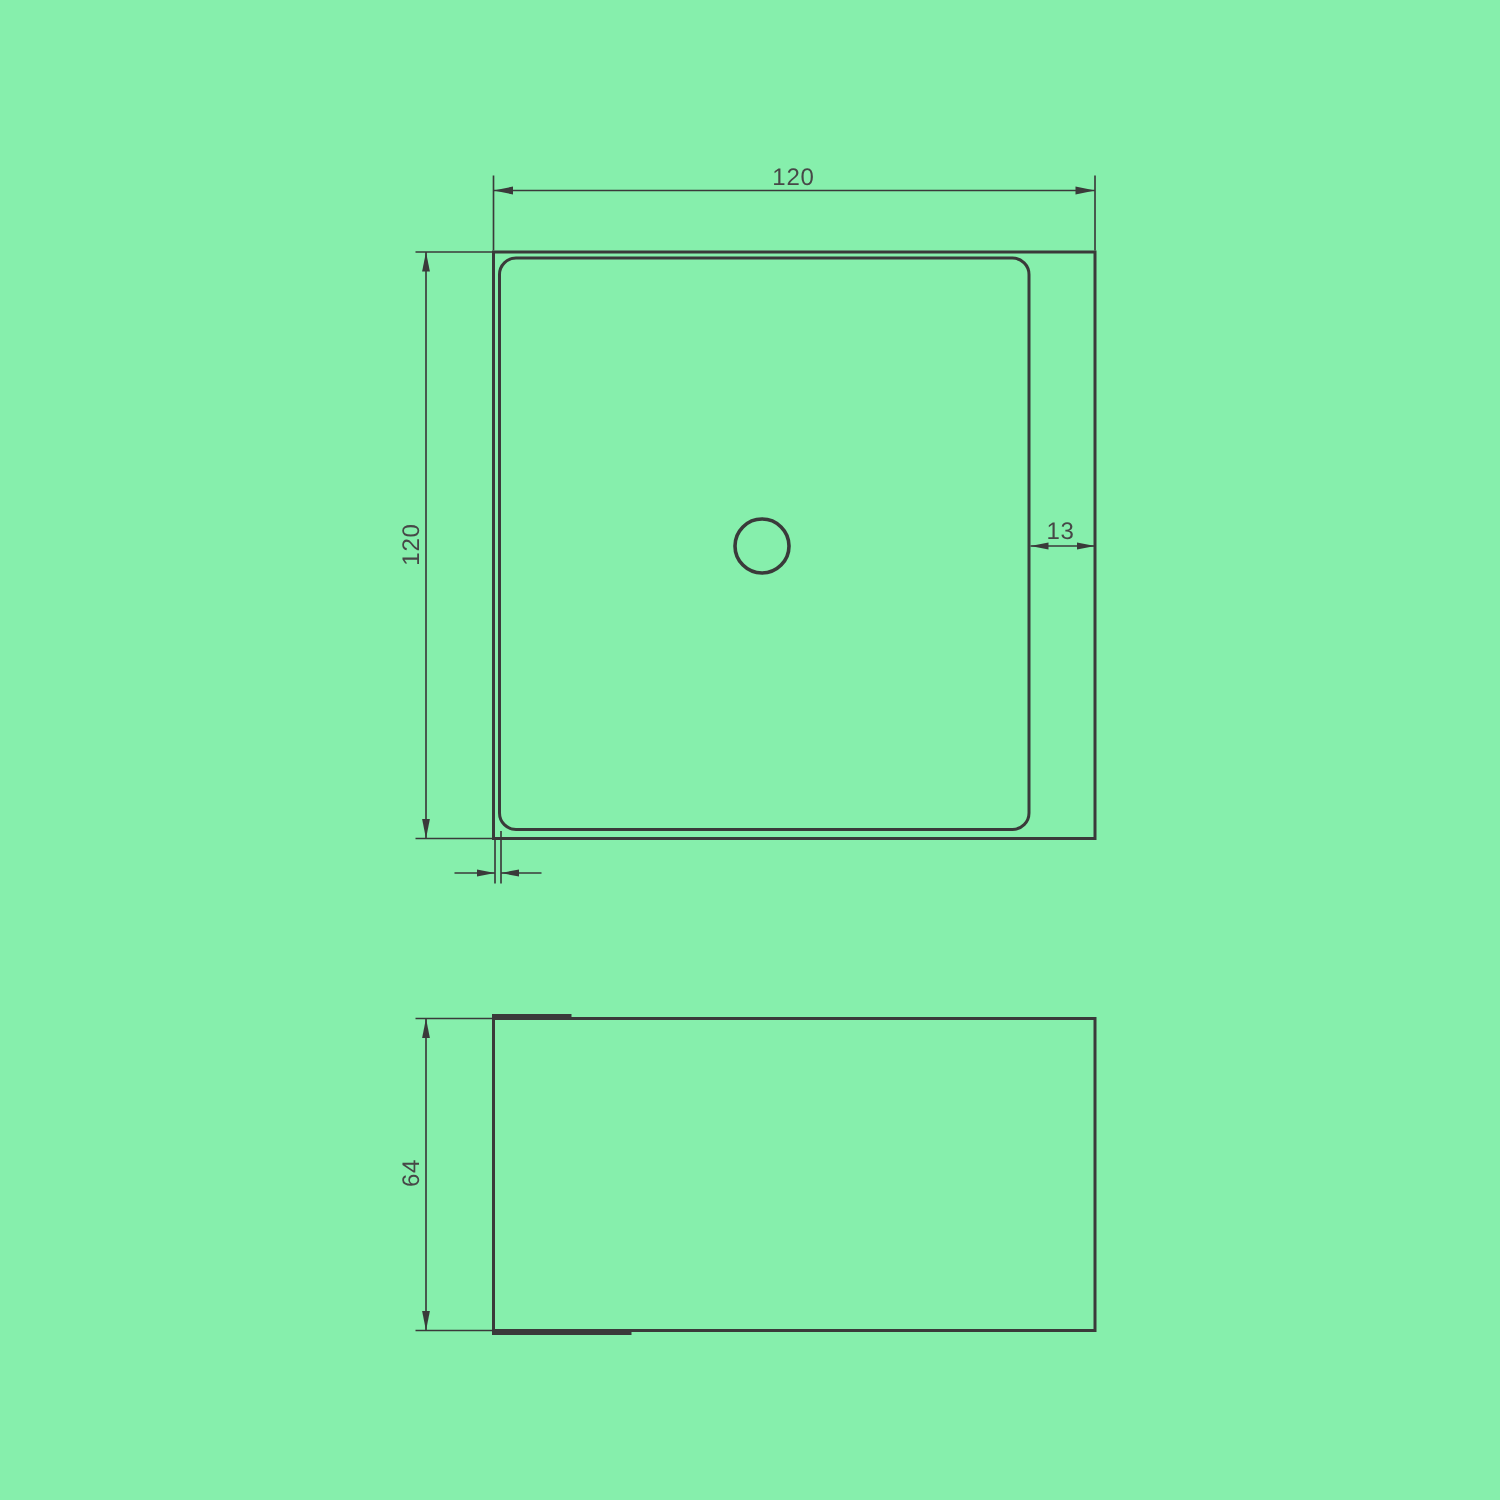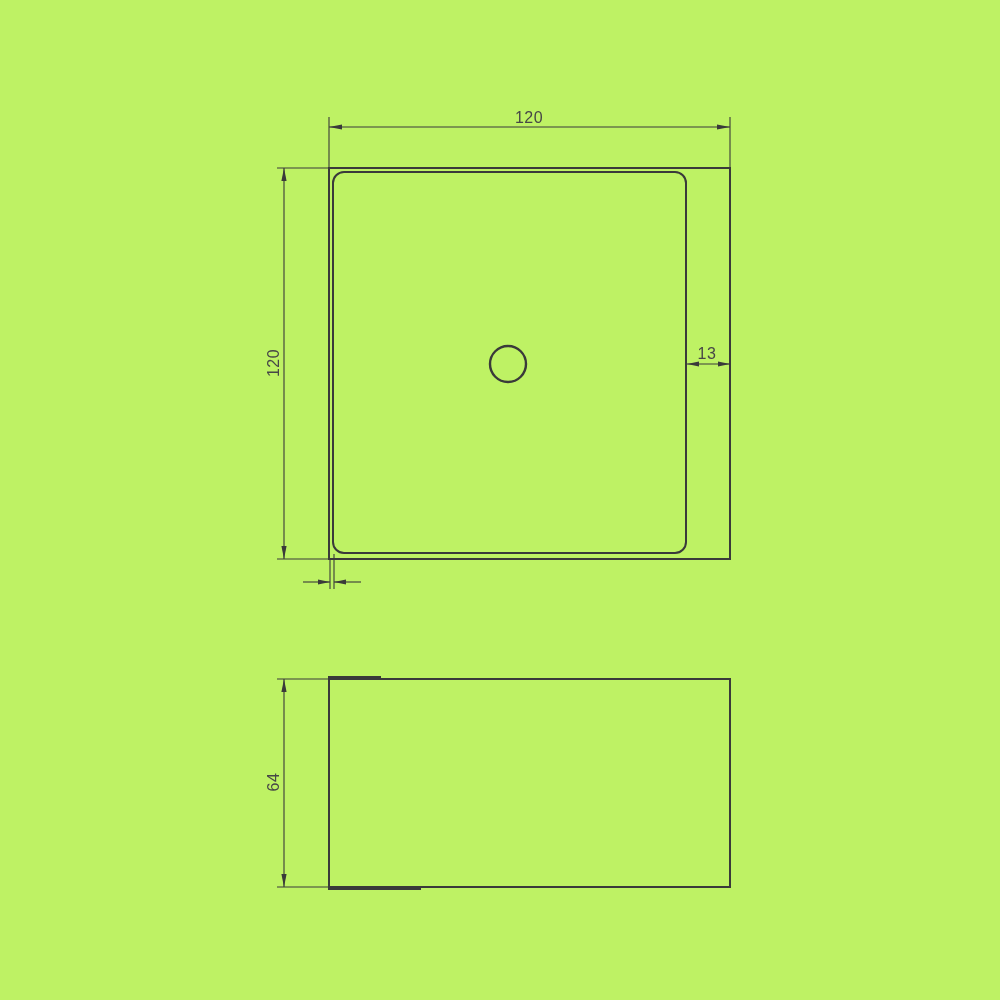--- a/index.html
+++ b/index.html
@@ -4,21 +4,21 @@
 <style>
   html, body {
     margin: 0;
     padding: 0;
     background: #ffffff;
   }
   .canvas {
     position: relative;
     width: 1000px;
     height: 1000px;
-    background: #bef264;
+    background: #86efac;
     overflow: hidden;
   }
   svg text {
     font-family: "Liberation Sans", "DejaVu Sans", sans-serif;
     font-size: 16px;
     letter-spacing: 0.5px;
   }
 </style>
 </head>
 <body>

